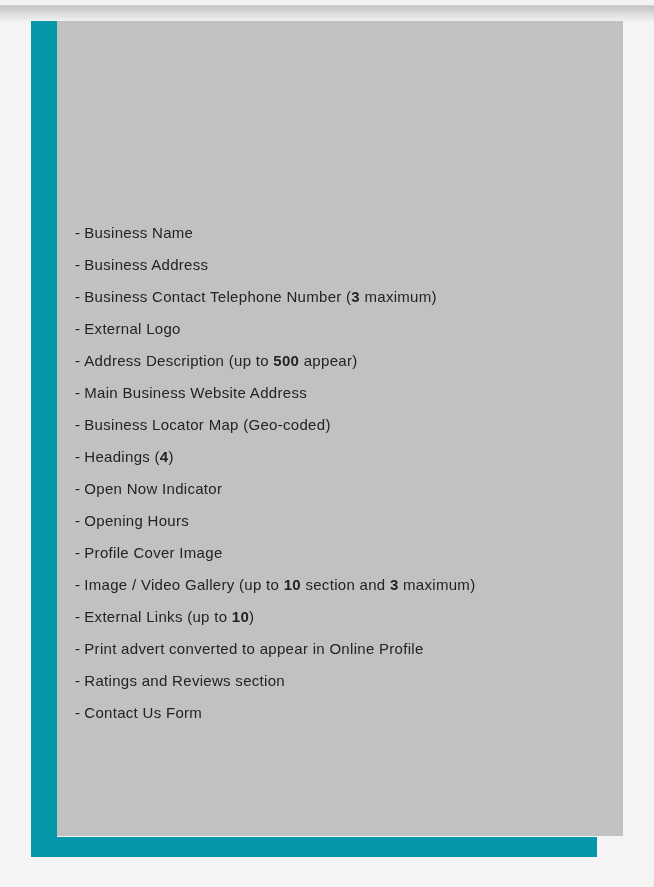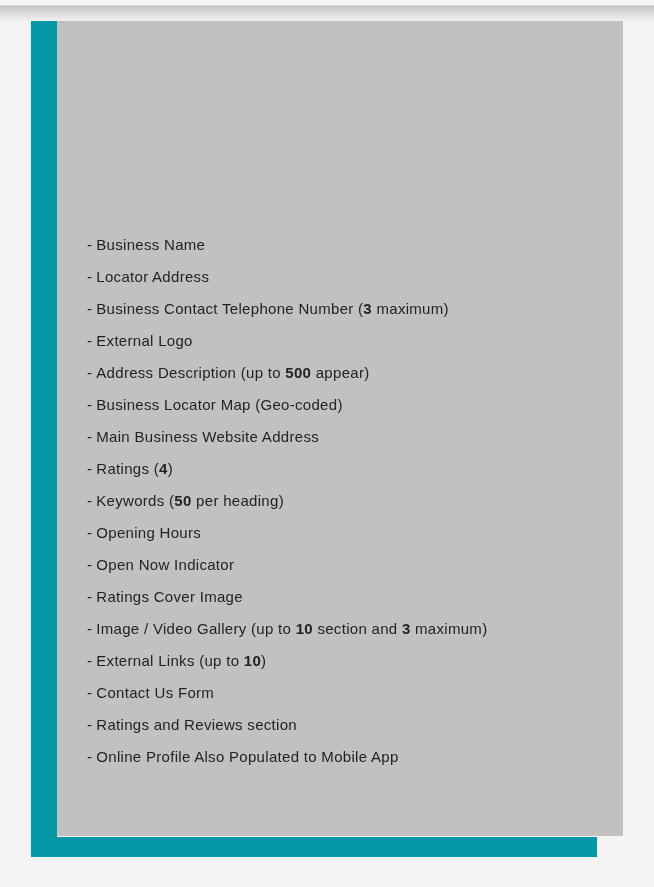--- a/index.html
+++ b/index.html
@@ -45,21 +45,21 @@
     left: 57px;
     top: 21px;
     width: 566px;
     height: 815px;
     background: #c1c1c1;
     box-sizing: border-box;
     padding: 196px 10px 0 18px;
   }
   .feature-list {
     list-style: none;
-    margin: 12px;
+    margin: 0;
     padding: 0;
   }
   .feature-list li {
     height: 32px;
     line-height: 32px;
     font-size: 15px;
     letter-spacing: 0.3px;
     color: #232323;
     white-space: nowrap;
   }
@@ -73,31 +73,30 @@
 </head>
 <body>
 
 <div class="page">
   <div class="top-bar"></div>
   <div class="accent-left"></div>
   <div class="accent-bottom"></div>
   <div class="panel">
     <ul class="feature-list">
         <li><span class="bullet">-</span><span>Business Name</span></li>
-        <li><span class="bullet">-</span><span>Locator Address</span></li>
+        <li><span class="bullet">-</span><span>Business Address</span></li>
         <li><span class="bullet">-</span><span>Business Contact Telephone Number (</span><b>3</b><span> maximum)</span></li>
         <li><span class="bullet">-</span><span>External Logo</span></li>
         <li><span class="bullet">-</span><span>Address Description (up to </span><b>500</b><span> appear)</span></li>
+        <li><span class="bullet">-</span><span>Main Business Website Address</span></li>
         <li><span class="bullet">-</span><span>Business Locator Map (Geo-coded)</span></li>
-        <li><span class="bullet">-</span><span>Main Business Website Address</span></li>
-        <li><span class="bullet">-</span><span>Ratings (</span><b>4</b><span>)</span></li>
-        <li><span class="bullet">-</span><span>Keywords (</span><b>50</b><span> per heading)</span></li>
+        <li><span class="bullet">-</span><span>Headings (</span><b>4</b><span>)</span></li>
+        <li><span class="bullet">-</span><span>Open Now Indicator</span></li>
         <li><span class="bullet">-</span><span>Opening Hours</span></li>
-        <li><span class="bullet">-</span><span>Open Now Indicator</span></li>
-        <li><span class="bullet">-</span><span>Ratings Cover Image</span></li>
+        <li><span class="bullet">-</span><span>Profile Cover Image</span></li>
         <li><span class="bullet">-</span><span>Image / Video Gallery (up to </span><b>10</b><span> section and </span><b>3</b><span> maximum)</span></li>
         <li><span class="bullet">-</span><span>External Links (up to </span><b>10</b><span>)</span></li>
+        <li><span class="bullet">-</span><span>Print advert converted to appear in Online Profile</span></li>
+        <li><span class="bullet">-</span><span>Ratings and Reviews section</span></li>
         <li><span class="bullet">-</span><span>Contact Us Form</span></li>
-        <li><span class="bullet">-</span><span>Ratings and Reviews section</span></li>
-        <li><span class="bullet">-</span><span>Online Profile Also Populated to Mobile App</span></li>
       </ul>
   </div>
 </div>
 
 </body></html>

